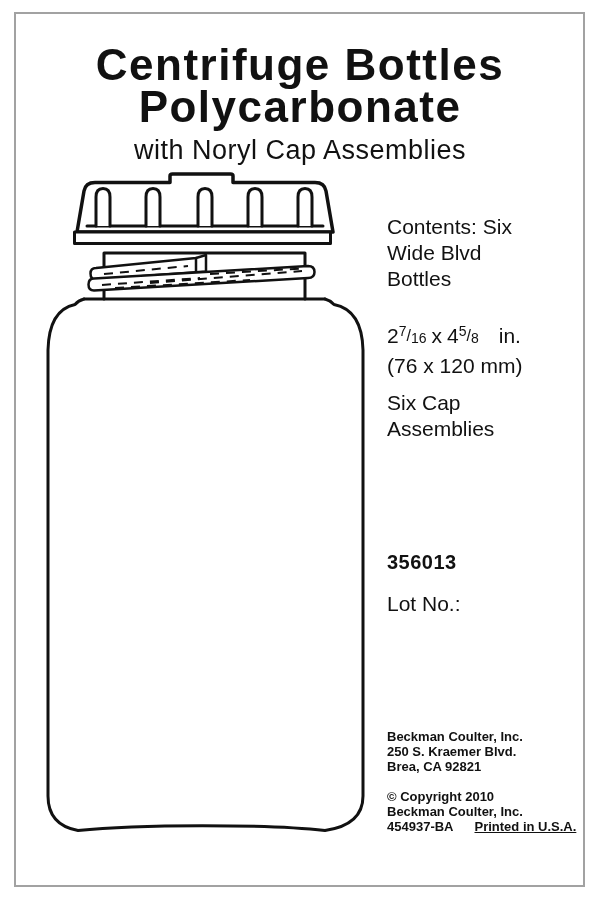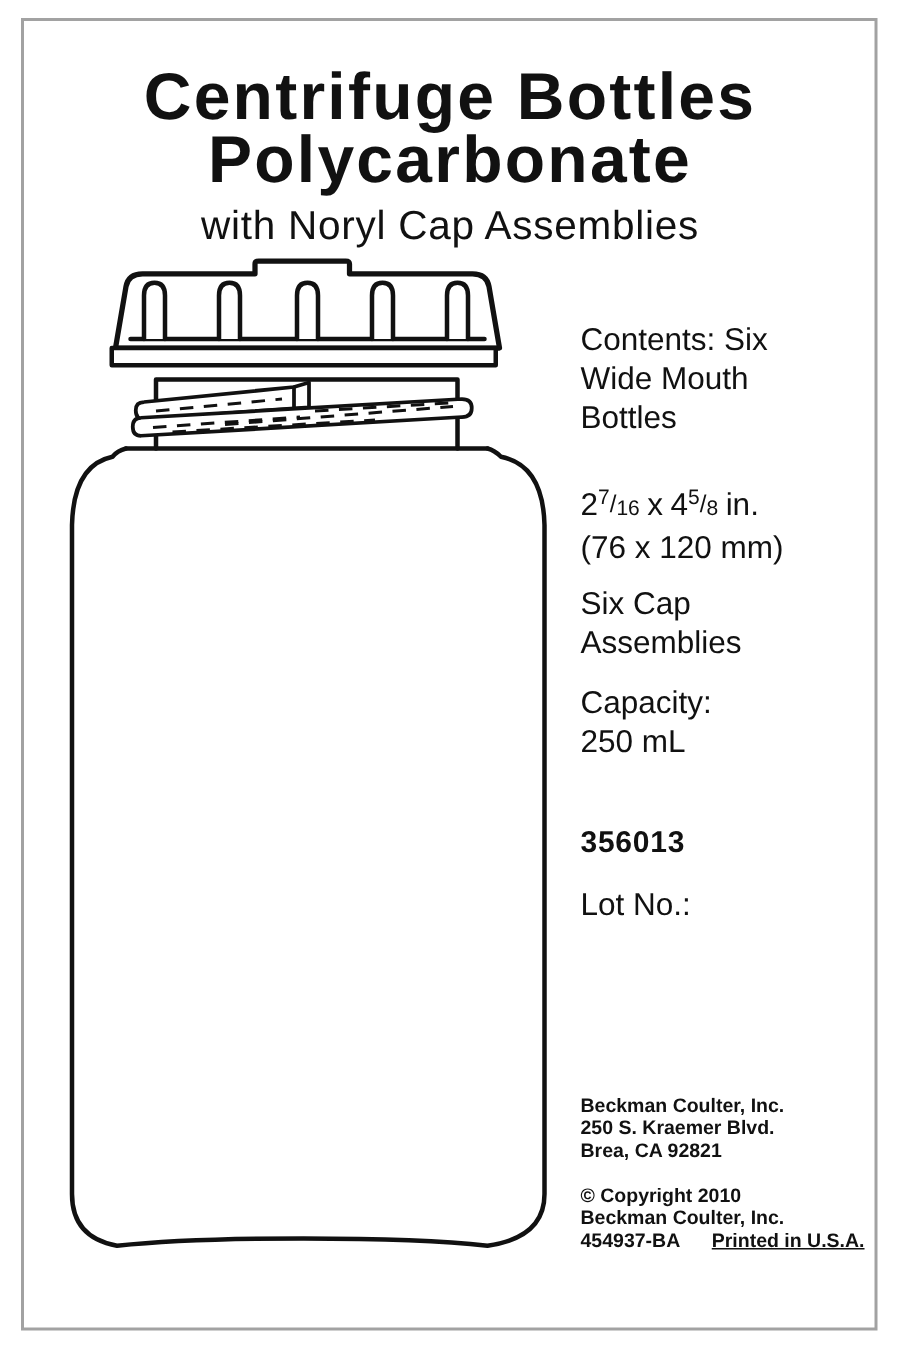--- a/index.html
+++ b/index.html
@@ -9,21 +9,21 @@
         border:2px solid #a2a2a2;box-sizing:border-box;}
   .header{position:absolute;left:20px;right:20px;top:44px;text-align:center;}
   .title{font-size:44px;font-weight:700;line-height:42px;letter-spacing:1.5px;white-space:pre-line;}
   .subtitle{font-size:27px;font-weight:400;letter-spacing:0.5px;margin-top:7px;}
   .illustration{position:absolute;left:20px;top:168px;}
   .col-item{position:absolute;left:387px;width:200px;font-size:21px;line-height:26px;
         white-space:pre-line;}
   .contents{top:214px;}
   .dims{top:318px;line-height:27px;white-space:normal;}
   .dim-x{margin:0 5px;}
-  .dim-unit{margin-left:5px;text-align:center;}
+  .dim-unit{margin-left:20px;text-align:center;}
   .fnum{font-size:14px;vertical-align:7px;}
   .fslash{font-size:16px;vertical-align:2px;}
   .fden{font-size:14px;vertical-align:0;}
   .capassy{top:390px;}
   .capacity{top:456px;}
   .reorder-label{top:528px;}
   .reorder-number{top:549px;font-size:20px;font-weight:700;letter-spacing:0.5px;}
   .lot{top:591px;}
   .smallprint{font-size:13px;font-weight:700;line-height:15px;white-space:pre-line;}
   .address{top:729px;}
@@ -72,34 +72,32 @@
       </g>
     </g>
 
     <g>
       <path class="ln" fill="none" stroke-width="3" d="M64,131 L305,131"></path>
       <path class="ln" fill="none" stroke-width="3" d="M64,131 C60,132 57,134 55,136.5 Q29,142 28,182 L28,628 Q28,657 58,662.5 C118,656 247,656 305,662.5 Q343,657 343,628 L343,182 Q342,142 314,136.5 C311.5,134 309,132 305,131"></path>
     </g>
   </svg>
 
   <div class="col-item contents">Contents: Six
-Wide Mouth
+Wide Blvd
 Bottles</div>
 
   <div class="col-item dims">
     <div>
       <span>2</span><span class="fnum">7</span><span class="fslash">/</span><span class="fden">16</span><span class="dim-x">x</span><span>4</span><span class="fnum">5</span><span class="fslash">/</span><span class="fden">8</span><span class="dim-unit">in.</span>
     </div>
     <div>(76 x 120 mm)</div>
   </div>
 
   <div class="col-item capassy">Six Cap
 Assemblies</div>
-  <div class="col-item capacity">Capacity:
-250 mL</div>
   <div class="col-item reorder-number">356013</div>
   <div class="col-item lot">Lot No.:</div>
 
   <div class="col-item smallprint address">Beckman Coulter, Inc.
 250 S. Kraemer Blvd.
 Brea, CA 92821</div>
   <div class="col-item smallprint copyright">© Copyright 2010
 Beckman Coulter, Inc.</div>
   <div class="col-item smallprint printrow">
     <span>454937-BA</span><span class="printed">Printed in U.S.A.</span>

